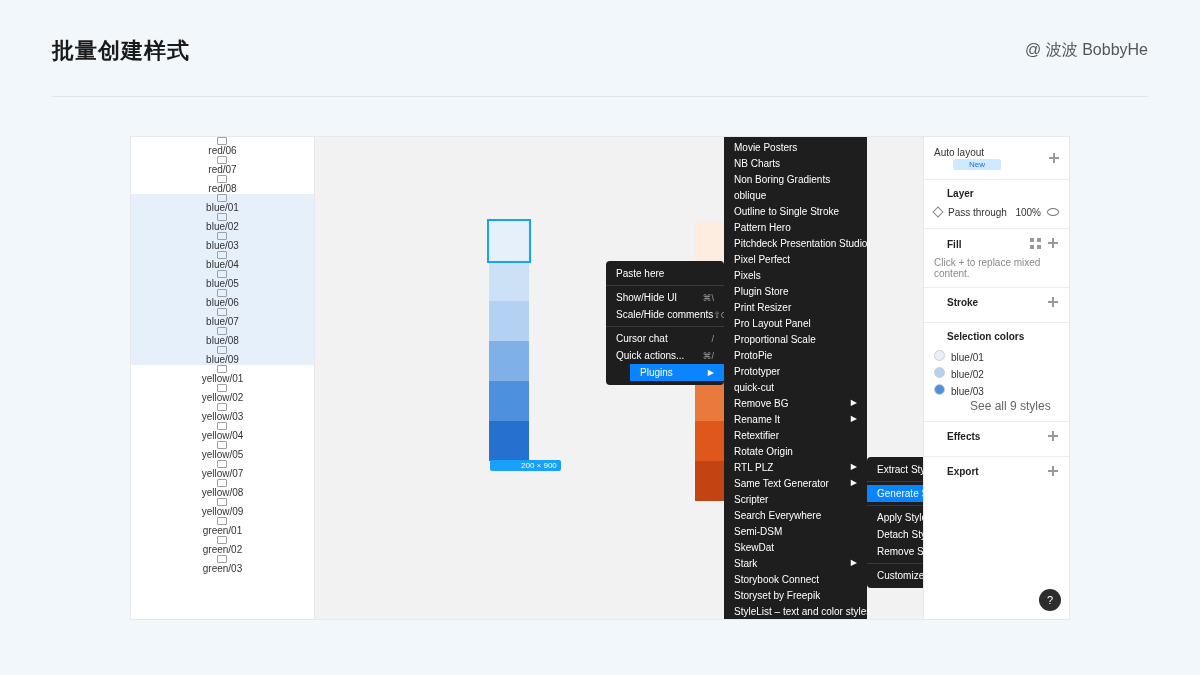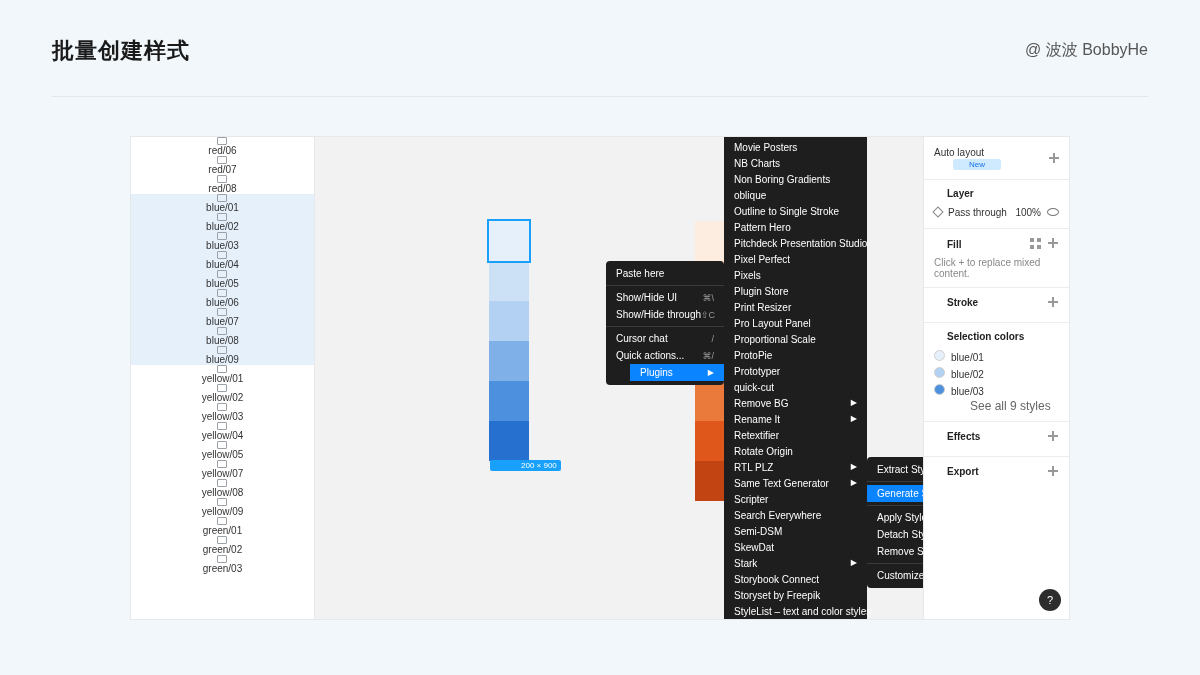--- a/index.html
+++ b/index.html
@@ -198,21 +198,21 @@
       <div class="ctx1">
         <div class="item">
             <span>Paste here</span>
           </div>
         <div class="sep"></div>
         <div class="item">
             <span>Show/Hide UI</span>
             <span class="sc">⌘\</span>
           </div>
         <div class="item">
-            <span>Show/Hide through</span>
+            <span>Scale/Hide comments</span>
             <span class="sc">⇧C</span>
           </div>
         <div class="sep"></div>
         <div class="item">
             <span>Cursor chat</span>
             <span class="sc">/</span>
           </div>
         <div class="item">
             <span>Quick actions...</span>
             <span class="sc">⌘/</span>

